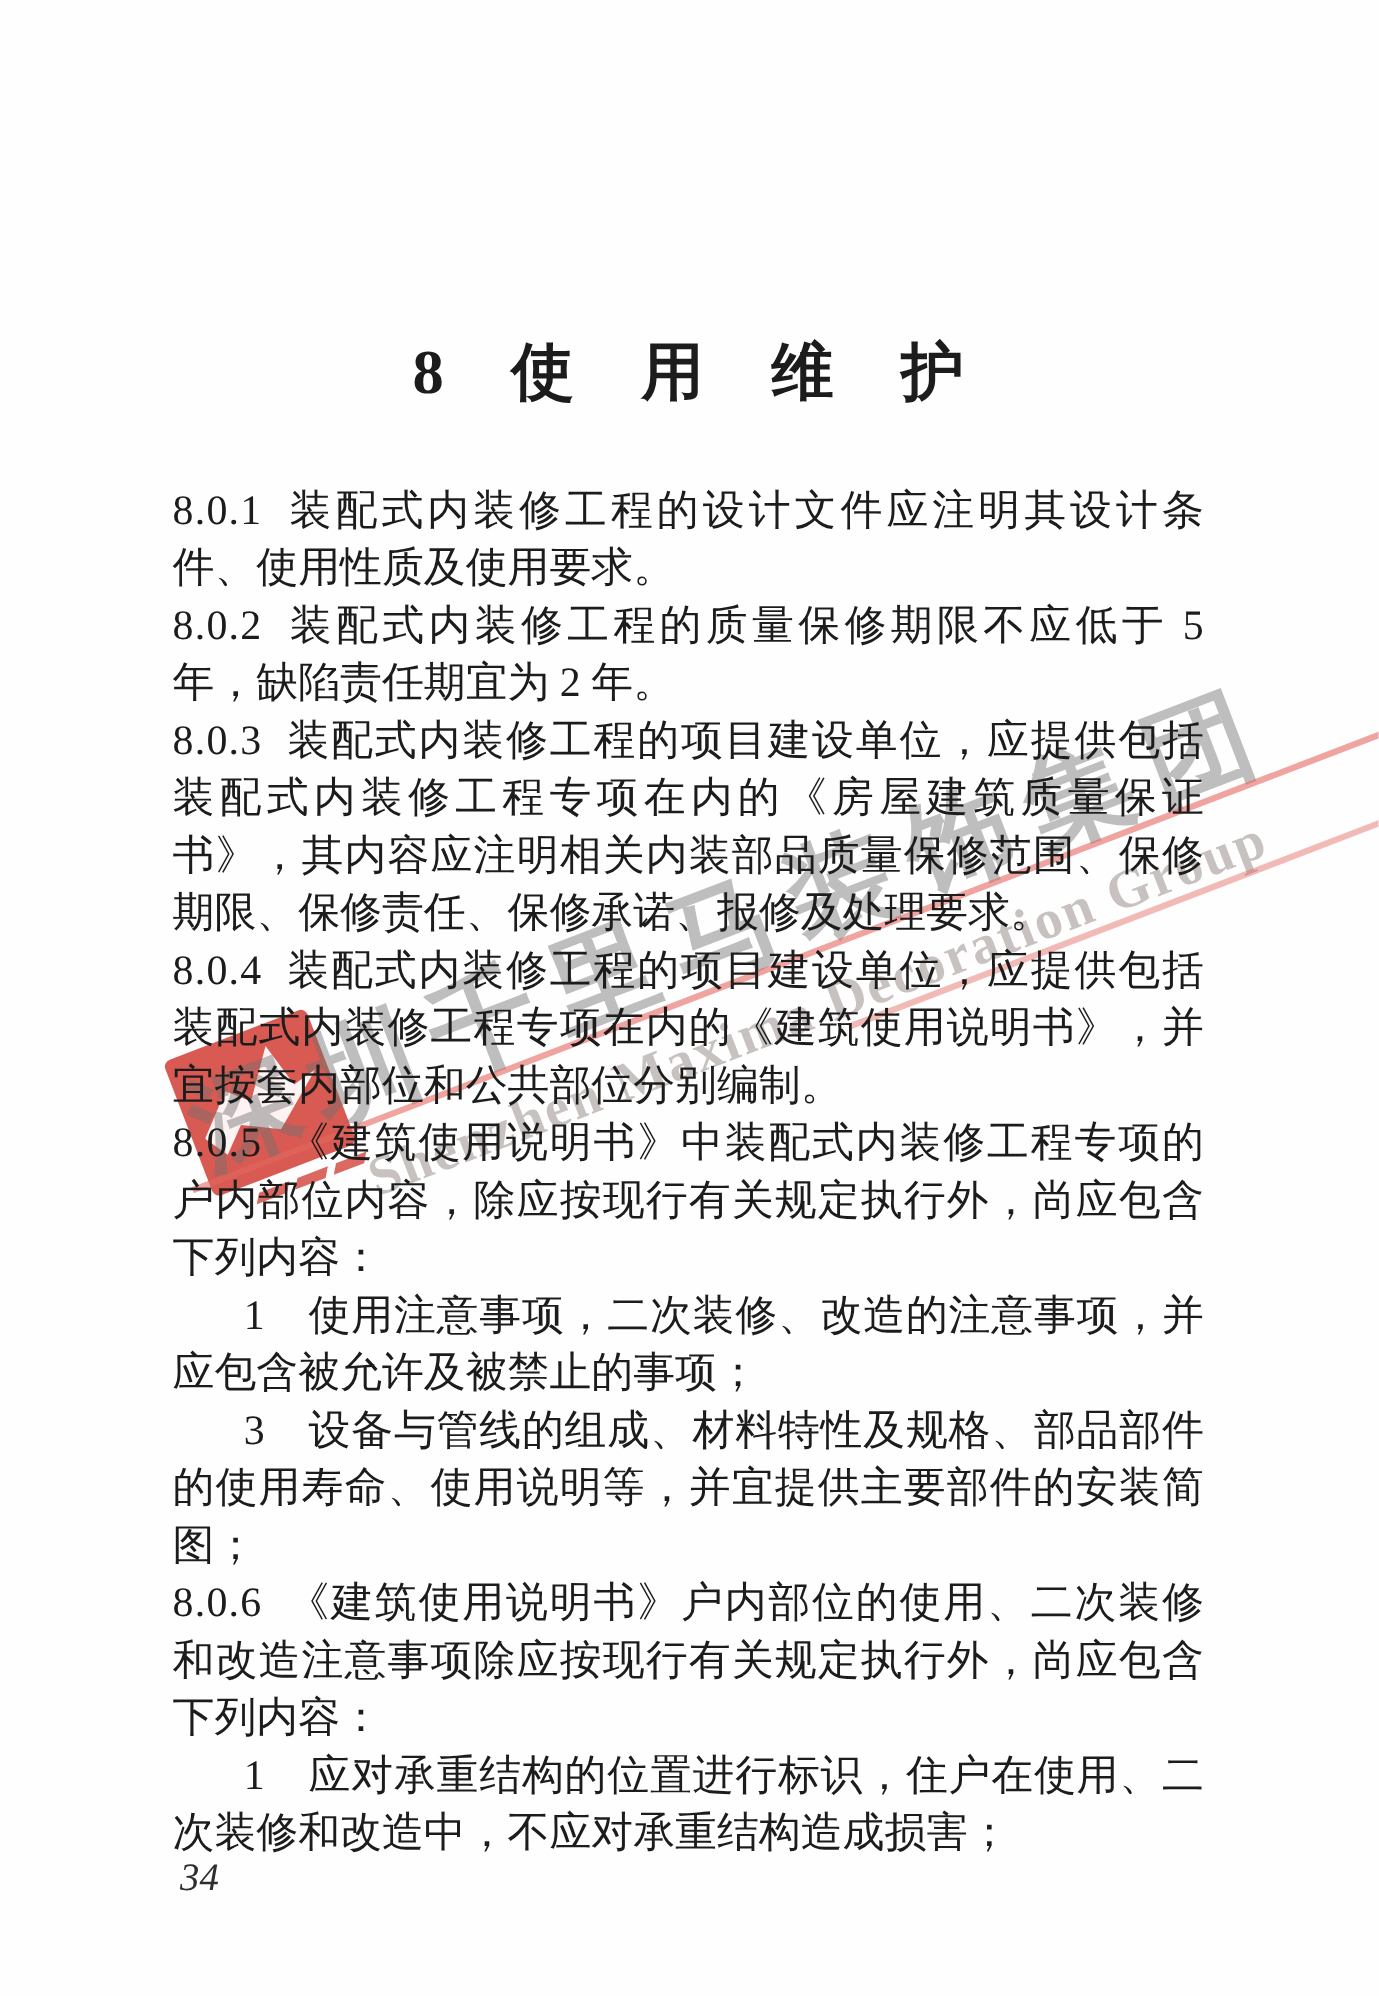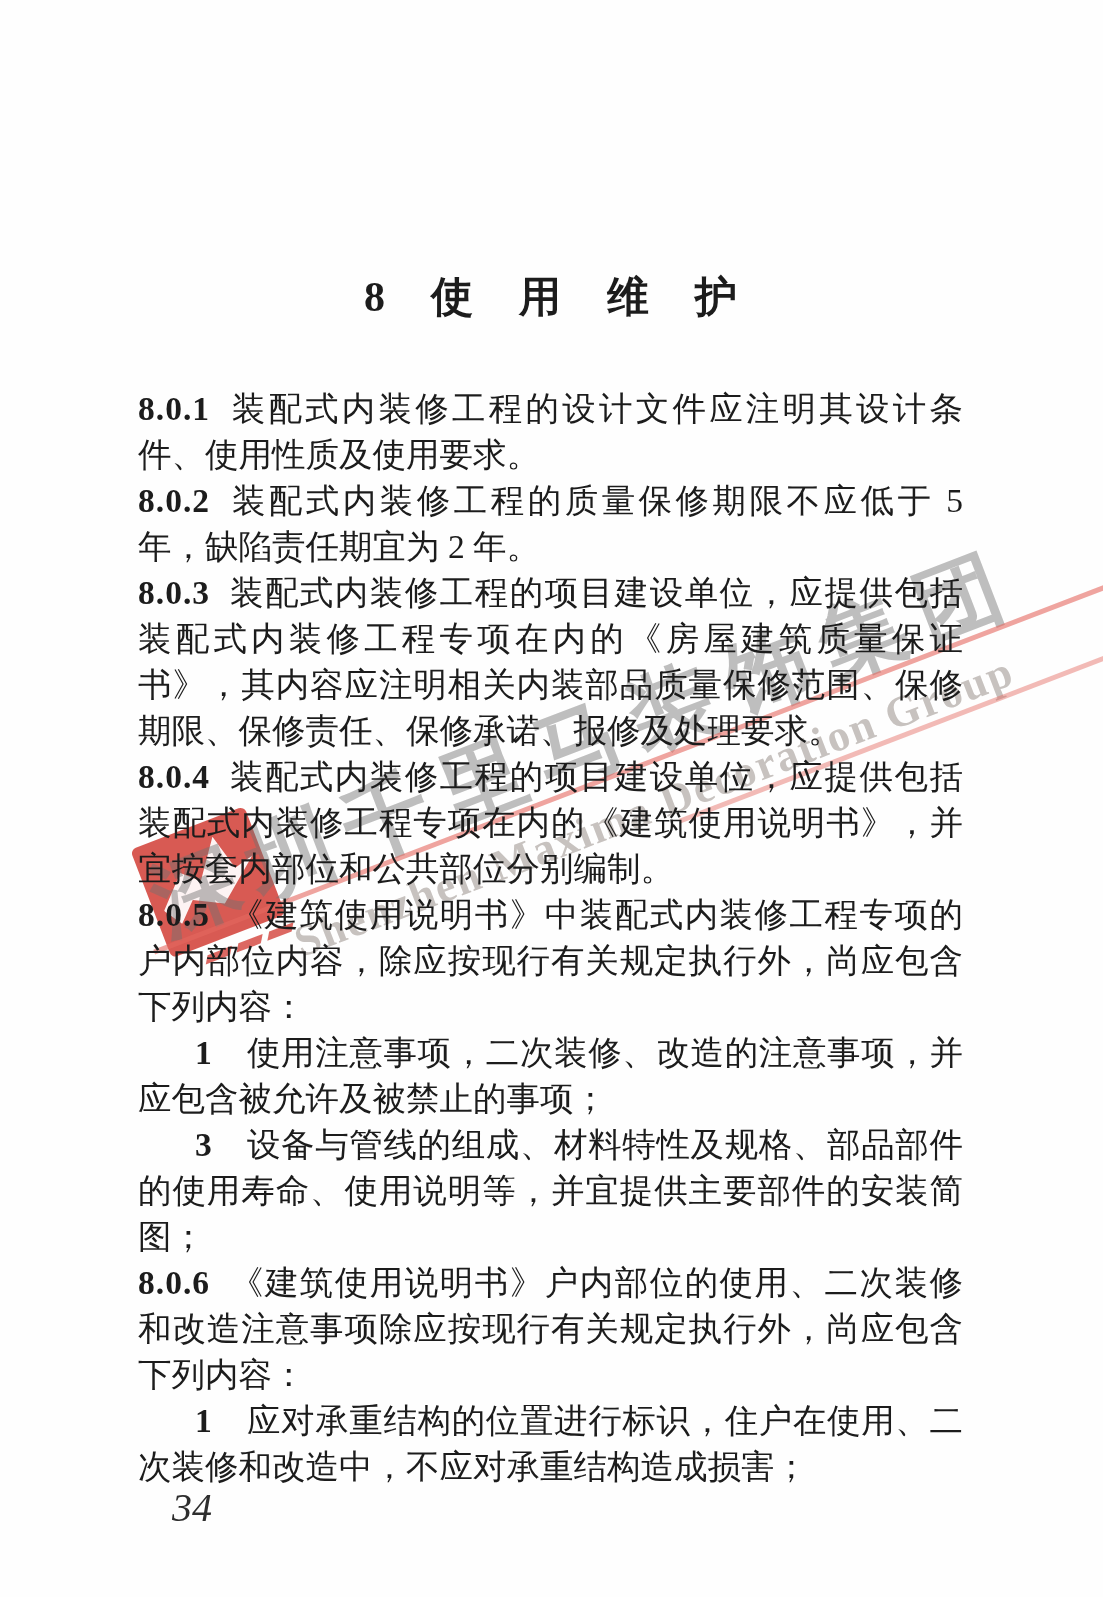--- a/index.html
+++ b/index.html
@@ -106,49 +106,49 @@
 
   
   .content {
     position: relative;
     z-index: 2;
   }
   .chapter-title {
     margin: 0;
     padding-top: 272px;
     text-align: center;
-    font-size: 42px;
+    font-size: 50px;
     line-height: 50px;
     font-weight: bold;
     letter-spacing: 2px;
   }
   .doc-body {
     margin: 64px 140px 0 138px;
   }
   .para {
     margin: 0;
     font-size: 33.5px;
     line-height: 46px;
     text-align: justify;
     text-align-last: left;
   }
   .para .num {
-    font-weight: bold;
+    font-weight: normal;
     letter-spacing: 1px;
     margin-right: 0.55em;
   }
   .para.item { text-indent: 57px; }
   .para.item .num { margin-right: 1.0em; }
 
   .page-number {
     position: absolute;
-    left: 172px;
+    left: 144px;
     top: 1484px;
     z-index: 2;
-    font-size: 40px;
+    font-size: 31px;
     font-style: italic;
     color: #2e2e2e;
   }
 </style>
 </head>
 <body>
 
 <div class="page">
 
   <div class="watermark">

